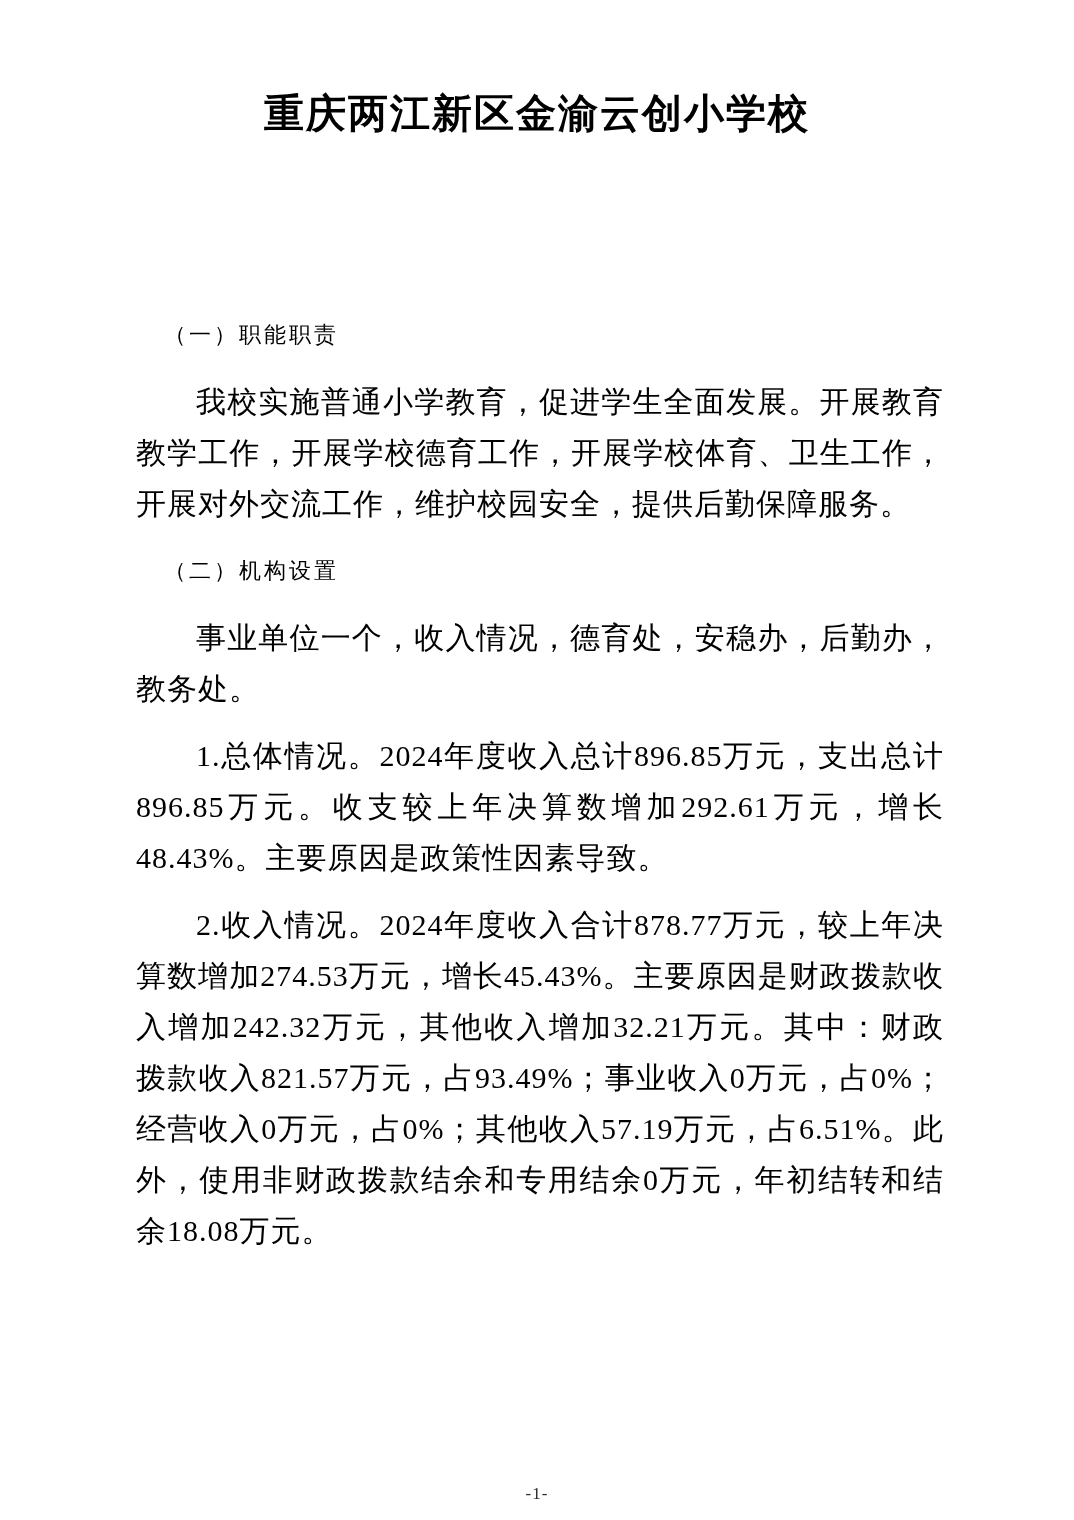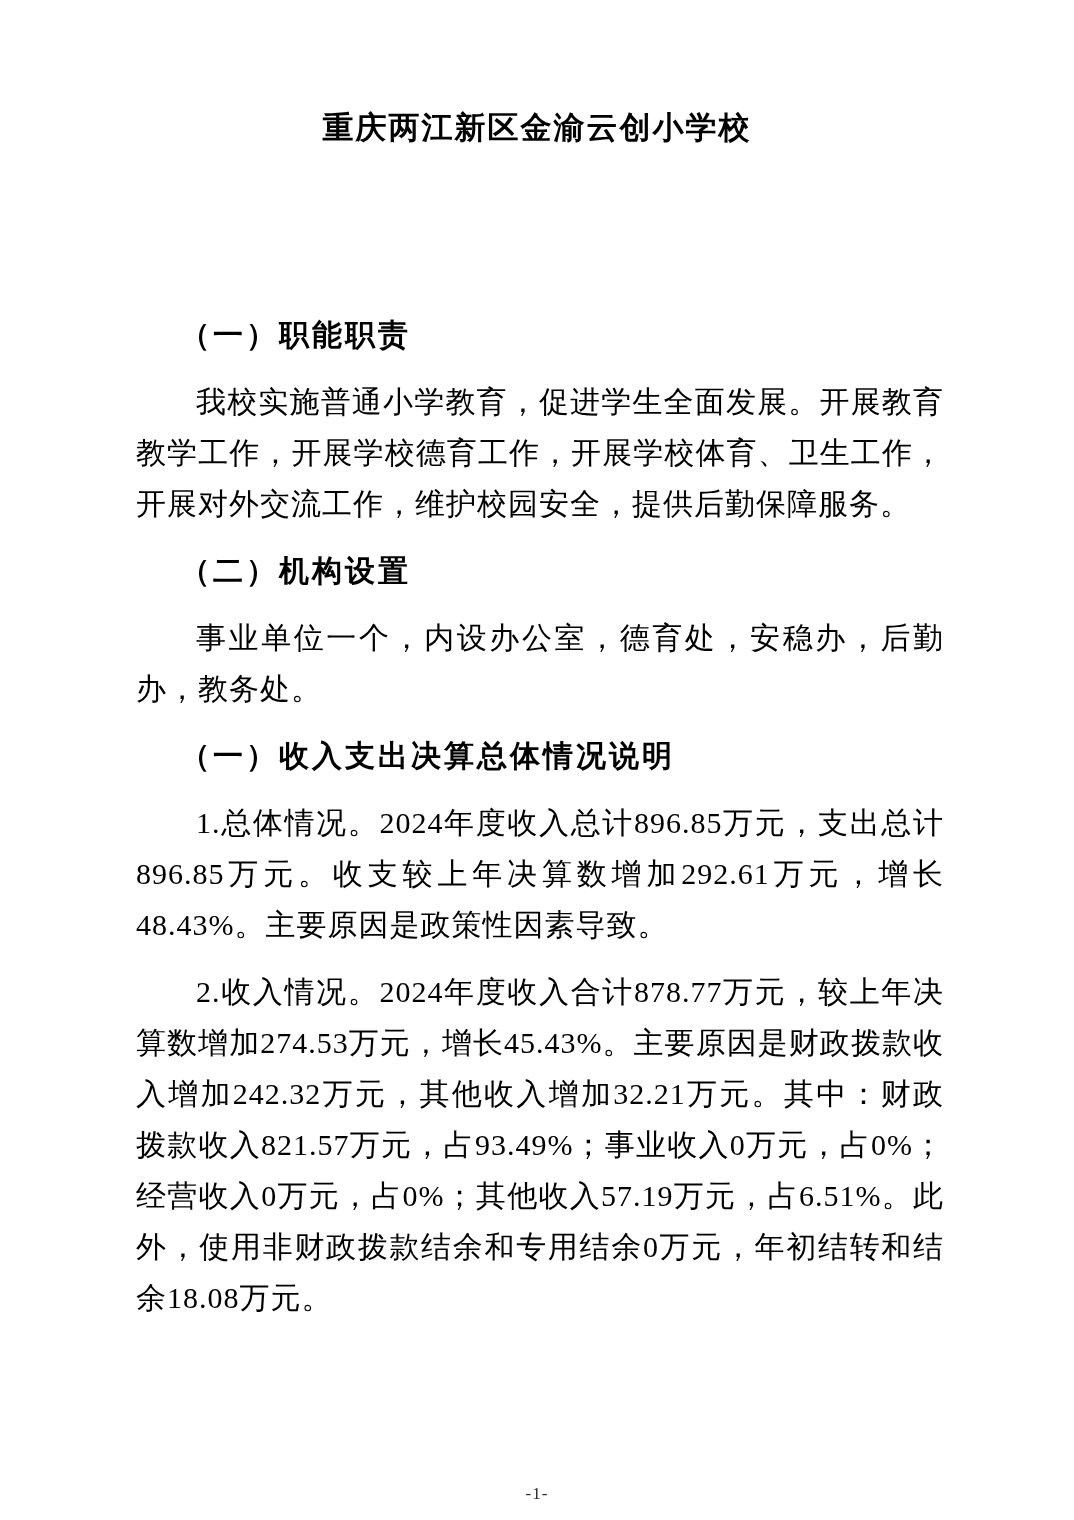--- a/index.html
+++ b/index.html
@@ -12,27 +12,27 @@
     position: relative;
     width: 1074px;
     height: 1520px;
     margin: 0 auto;
     background: #ffffff;
     color: #000000;
     overflow: hidden;
   }
   .doc-title {
     position: absolute;
-    top: 100px;
+    top: 86px;
     left: 0;
     width: 100%;
     text-align: center;
     font-family: "Liberation Serif", "DejaVu Serif", serif;
     font-weight: 700;
-    font-size: 31px;
+    font-size: 40px;
     line-height: 56px;
     letter-spacing: 2px;
   }
   .doc-body {
     position: absolute;
     top: 309px;
     left: 120px;
     width: 840px;
     font-family: "Liberation Serif", "DejaVu Serif", serif;
     font-size: 30px;
@@ -45,22 +45,22 @@
     font-family: "DejaVu Sans", "Liberation Sans", sans-serif;
     font-weight: 700;
     font-size: 30px;
     line-height: 51px;
     text-indent: 2em;
     letter-spacing: 1px;
     text-align: left;
   }
   .heading-2 {
     margin: 0;
-    font-weight: 700;
-    font-size: 30px;
+    font-weight: 400;
+    font-size: 22px;
     line-height: 51px;
     text-indent: 2em;
     letter-spacing: 3px;
     text-align: left;
   }
   .para {
     margin: 16px;
     text-indent: 2em;
     letter-spacing: 1px;
   }
@@ -82,22 +82,21 @@
 <div class="page">
 
   <header class="doc-title">
     <div class="title-line">重庆两江新区金渝云创小学校</div>
   </header>
 
   <main class="doc-body">
     <h3 class="heading-2">（一）职能职责</h3>
     <p class="para">我校实施普通小学教育，促进学生全面发展。开展教育教学工作，开展学校德育工作，开展学校体育、卫生工作，开展对外交流工作，维护校园安全，提供后勤保障服务。</p>
     <h3 class="heading-2">（二）机构设置</h3>
-    <p class="para">事业单位一个，内设办公室，德育处，安稳办，后勤办，教务处。</p>
-    <h3 class="heading-2">（一）收入支出决算总体情况说明</h3>
+    <p class="para">事业单位一个，收入情况，德育处，安稳办，后勤办，教务处。</p>
     <p class="para">1.总体情况。2024年度收入总计896.85万元，支出总计896.85万元。收支较上年决算数增加292.61万元，增长48.43%。主要原因是政策性因素导致。</p>
     <p class="para">2.收入情况。2024年度收入合计878.77万元，较上年决算数增加274.53万元，增长45.43%。主要原因是财政拨款收入增加242.32万元，其他收入增加32.21万元。其中：财政拨款收入821.57万元，占93.49%；事业收入0万元，占0%；经营收入0万元，占0%；其他收入57.19万元，占6.51%。此外，使用非财政拨款结余和专用结余0万元，年初结转和结余18.08万元。</p>
   </main>
 
   <footer class="doc-footer">
     <span class="page-number">-1-</span>
   </footer>
 
 </div>
 

